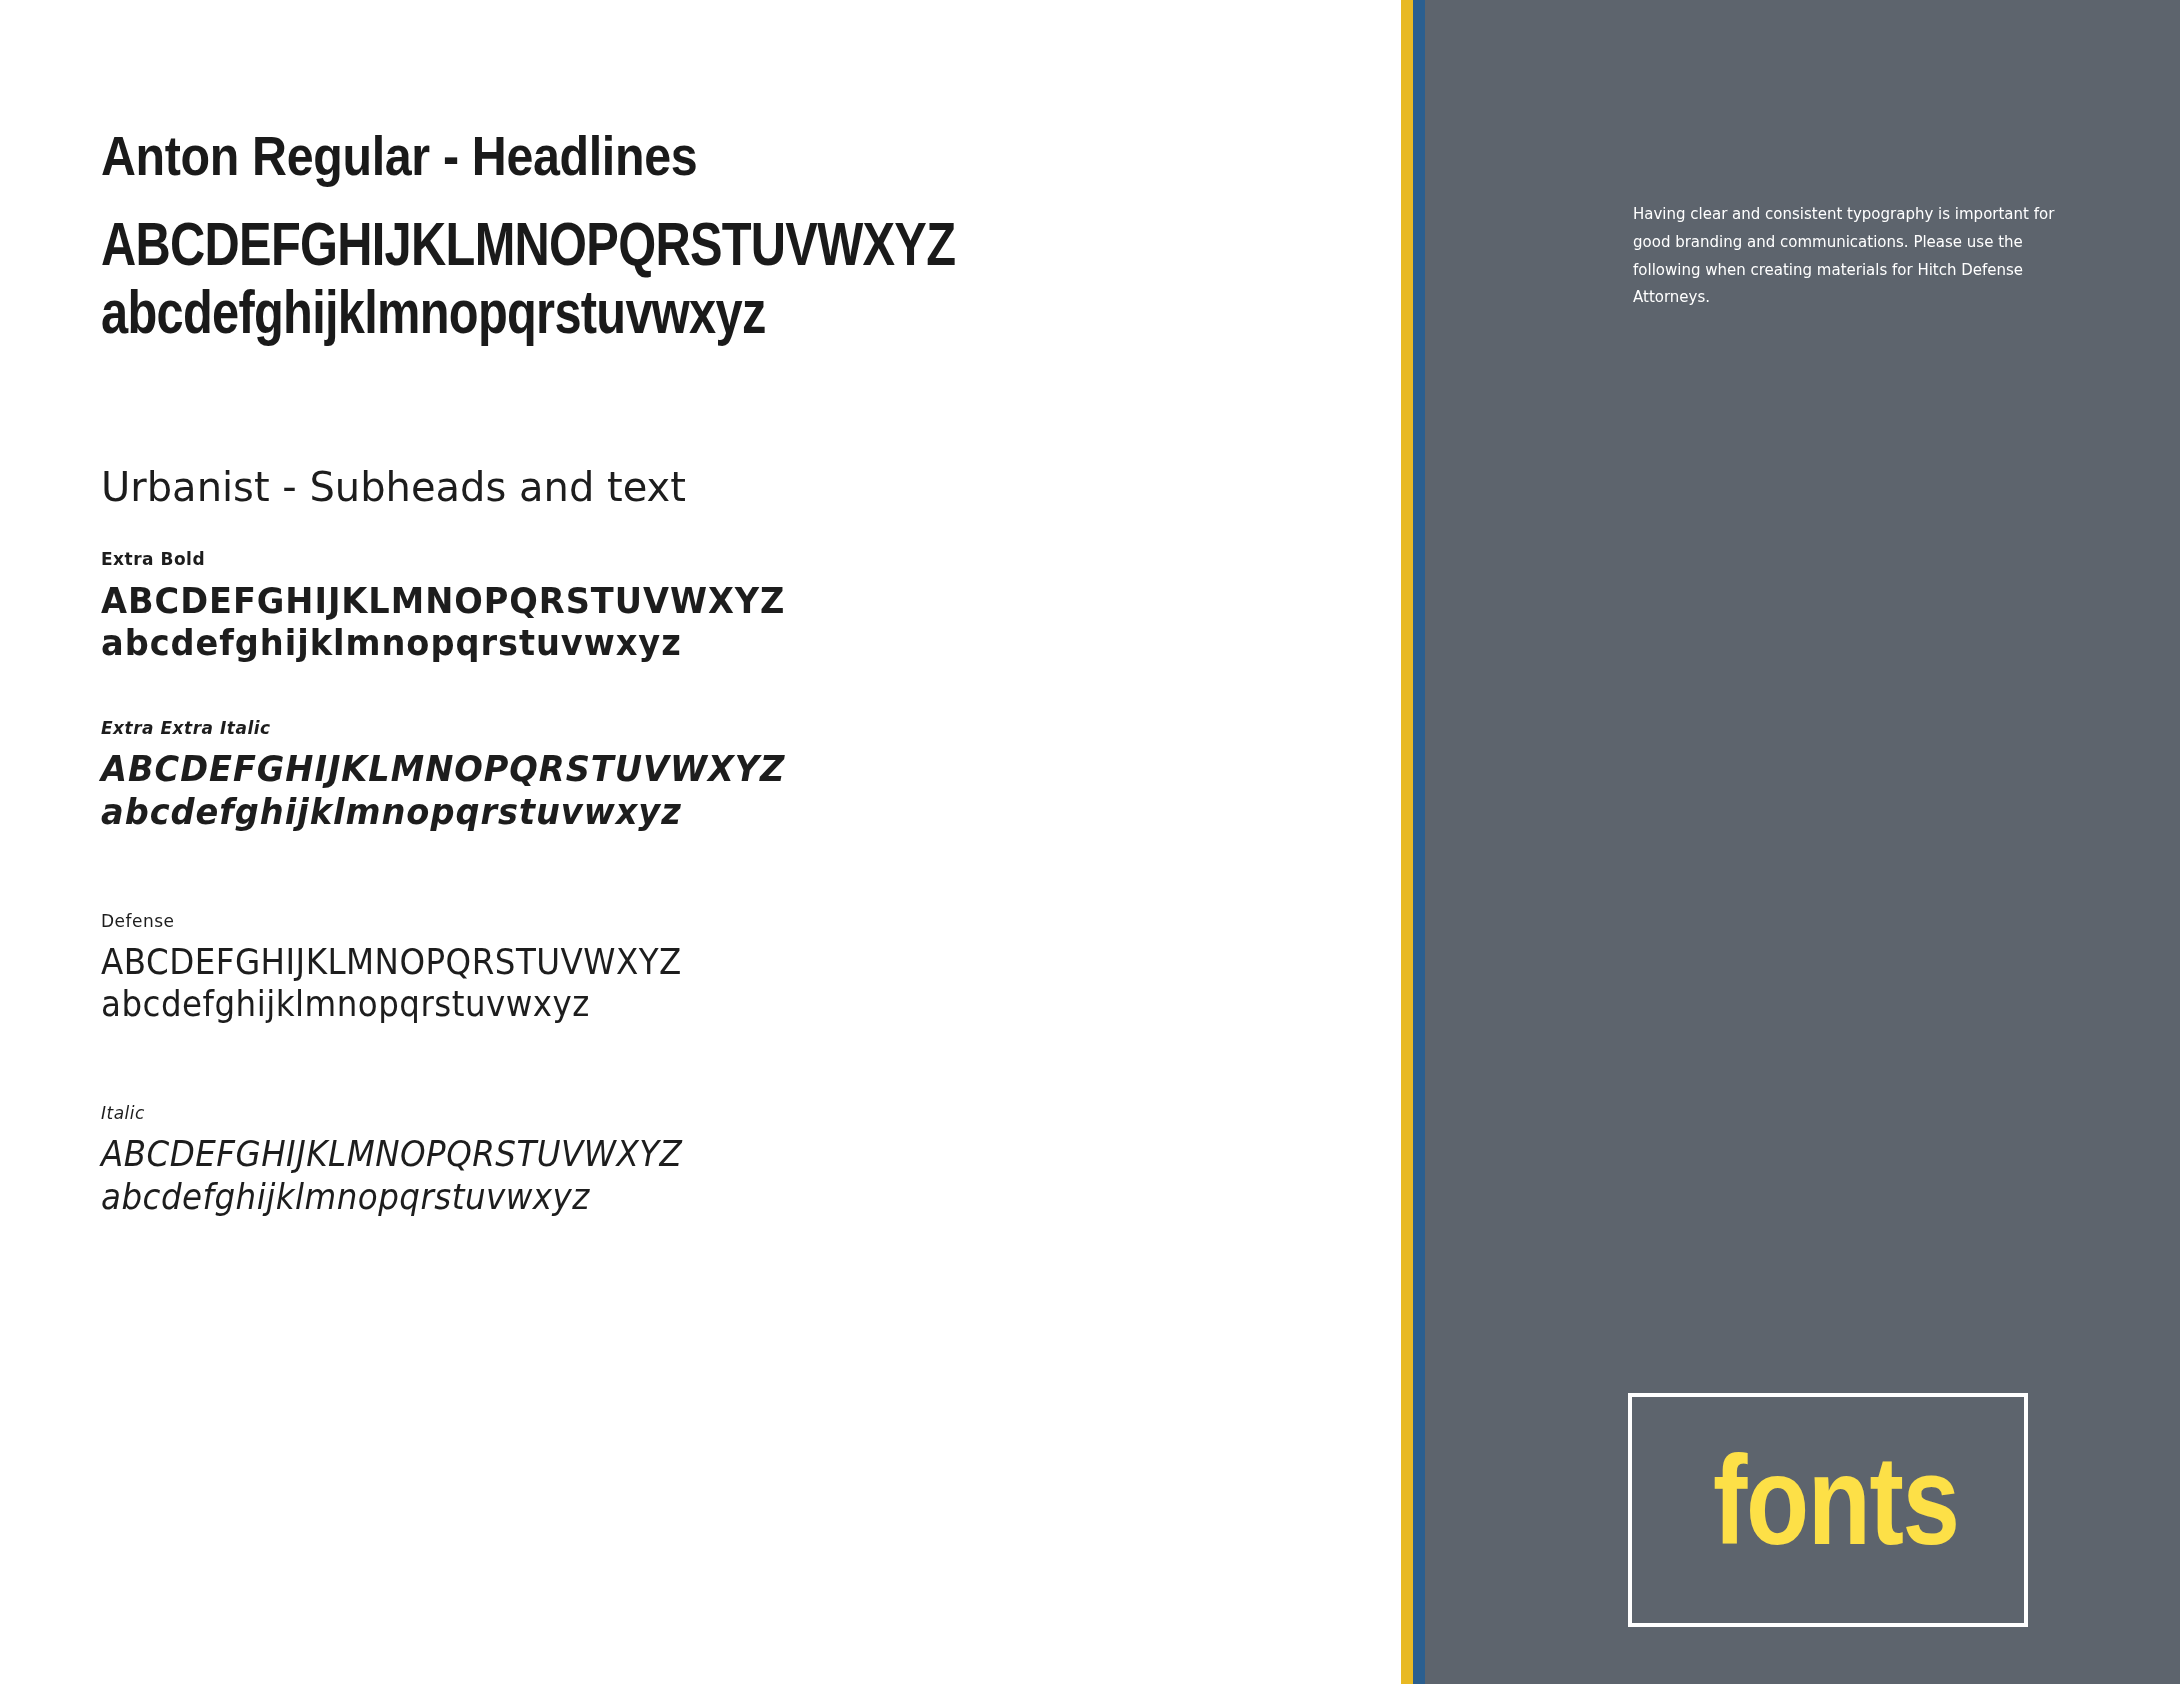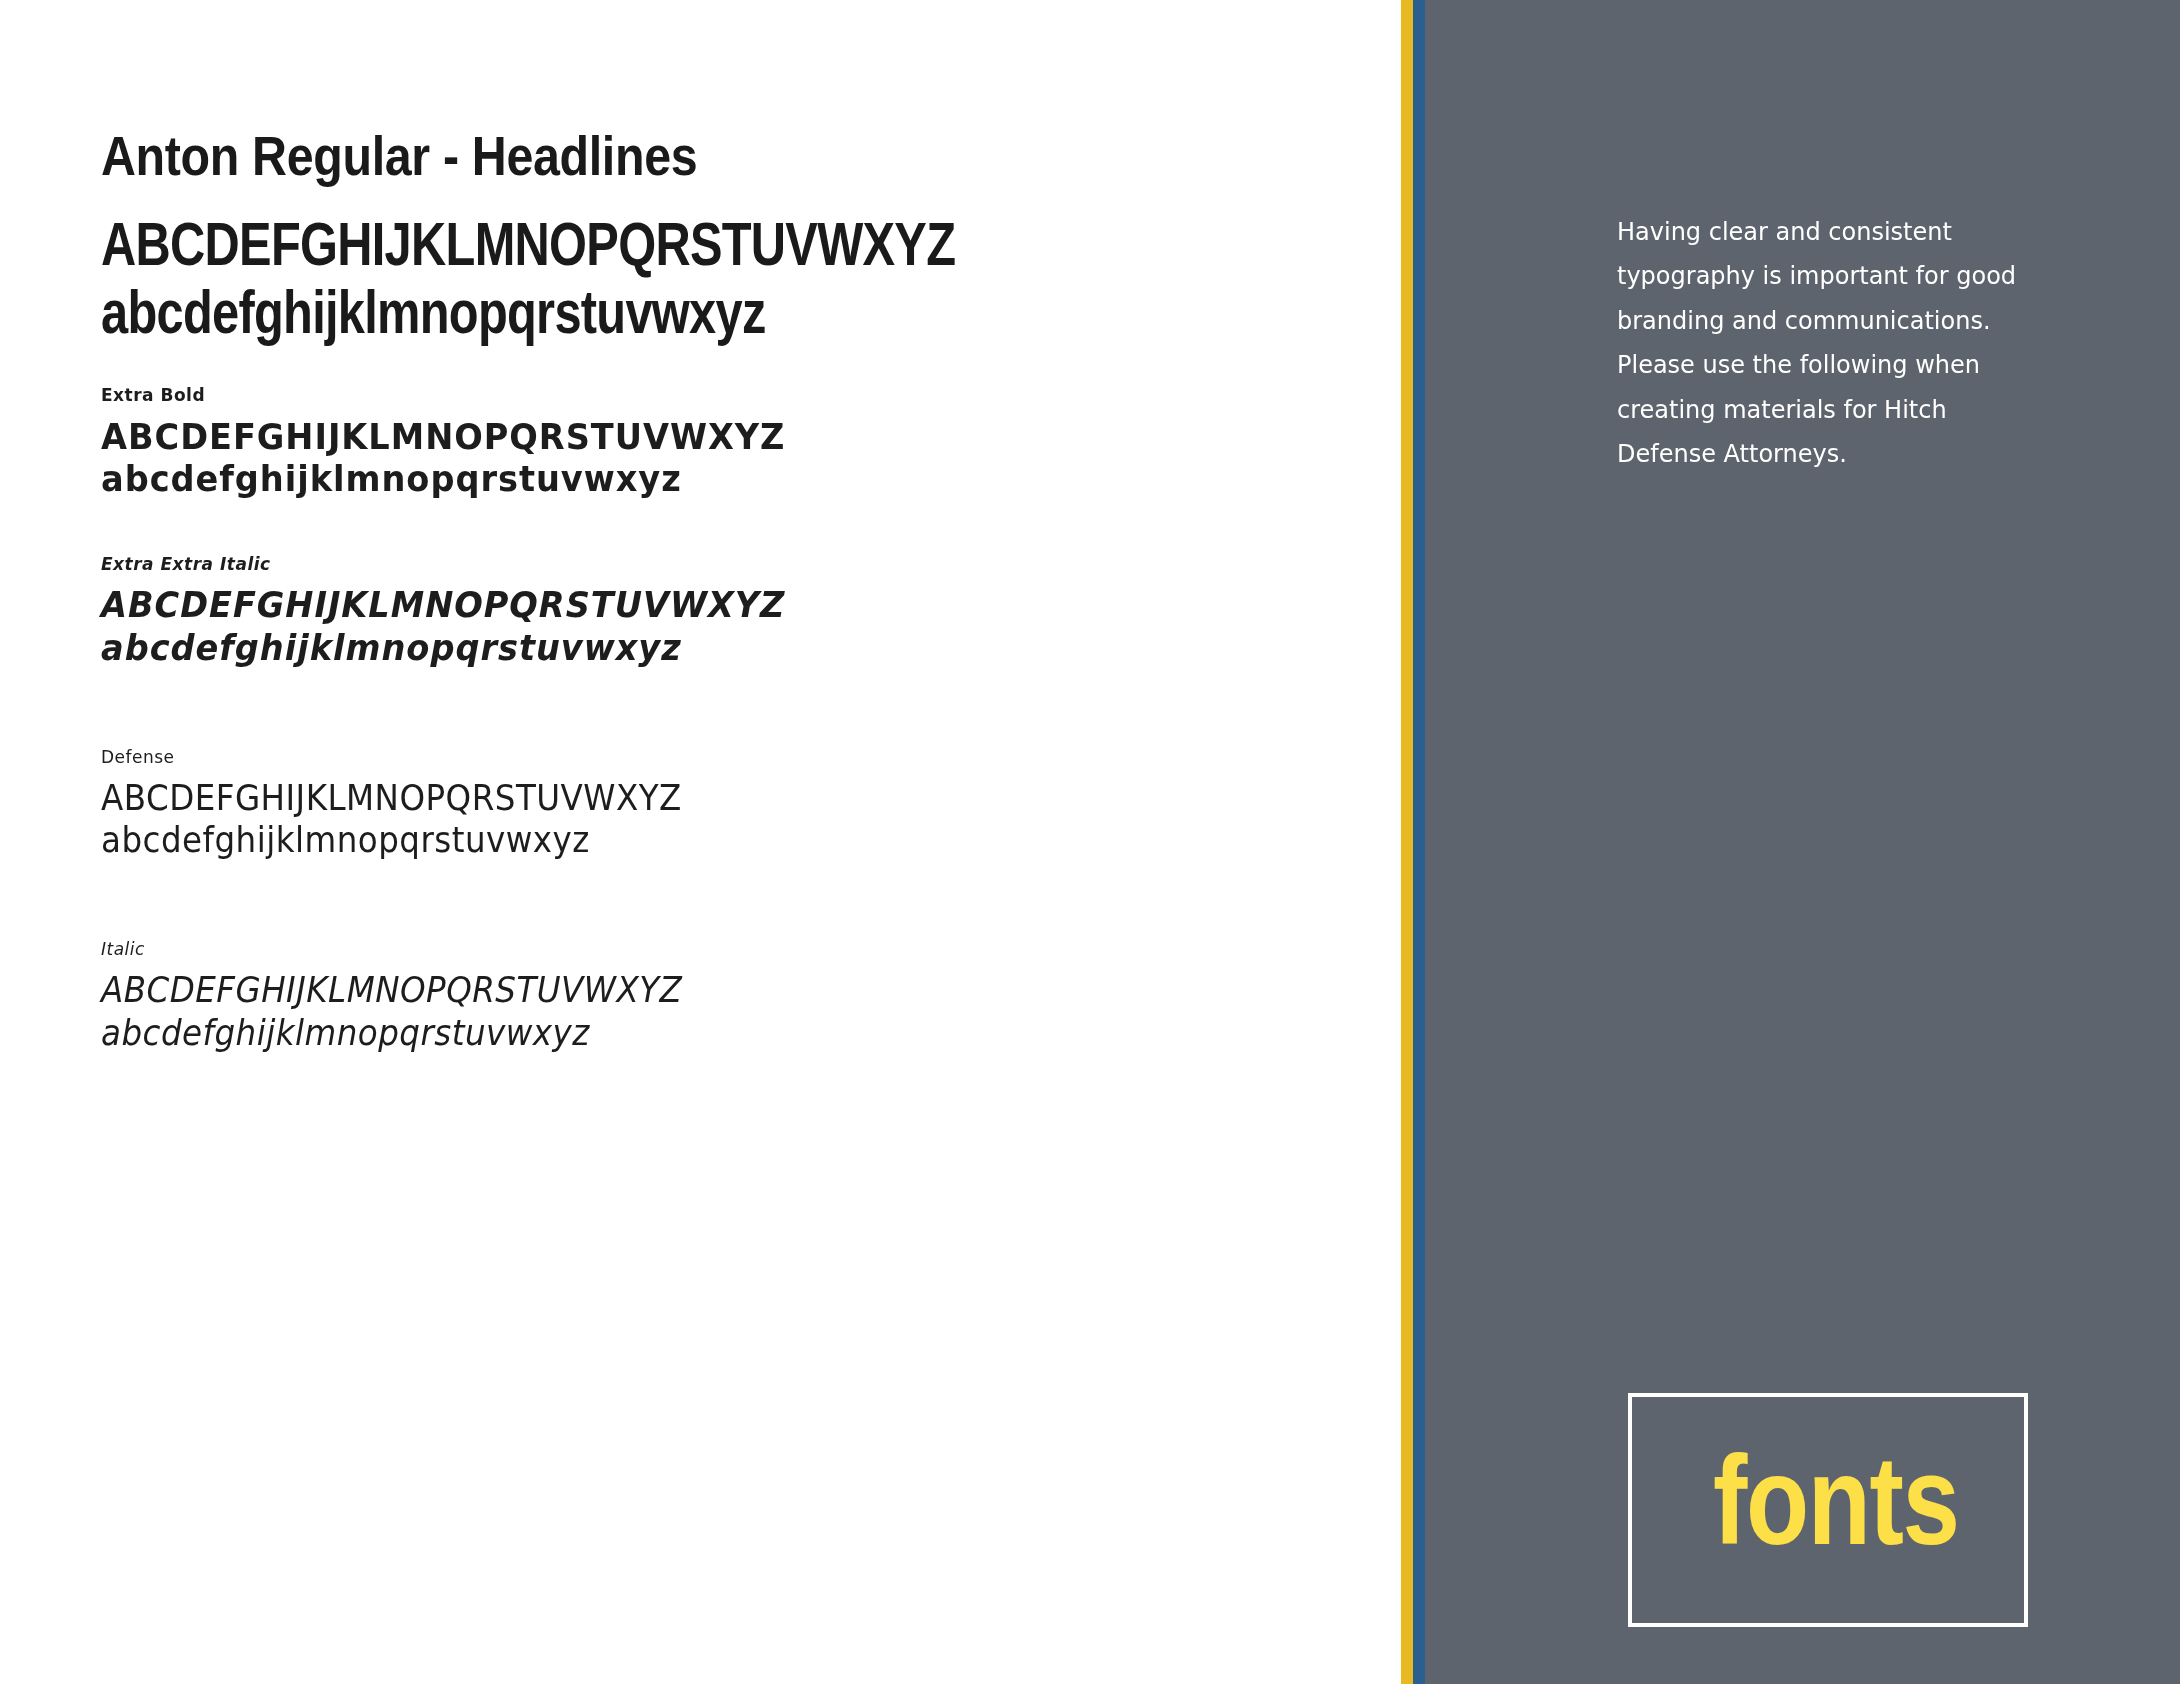--- a/index.html
+++ b/index.html
@@ -136,26 +136,26 @@
   
   .right-panel {
     position: relative;
     flex: 1 1 auto;
     height: 1685px;
     background: #5d646d;
   }
 
   .intro-text {
     position: absolute;
-    left: 192px;
+    left: 208px;
     top: 186px;
     width: 434px;
     color: #ffffff;
     font-family: "DejaVu Sans", sans-serif;
-    font-size: 24px;
+    font-size: 15px;
     line-height: 1.85;
   }
 
   .fonts-box {
     position: absolute;
     left: 203px;
     top: 1393px;
     width: 400px;
     height: 234px;
     border: 4.3px solid #ffffff;
@@ -187,20 +187,21 @@
 
   <div class="left-panel">
 
     <h1 class="anton-title">Anton Regular - Headlines</h1>
 
     <div class="anton-alpha">
       <span class="row">ABCDEFGHIJKLMNOPQRSTUVWXYZ</span>
       <span class="row">abcdefghijklmnopqrstuvwxyz</span>
     </div>
 
+    <h2 class="urbanist-title">Urbanist - Subheads and text</h2>
 
     <div class="weight-block">
       <div class="weight-label bold">Extra Bold</div>
       <div class="sample xbold">
         <span class="row">ABCDEFGHIJKLMNOPQRSTUVWXYZ</span>
         <span class="row">abcdefghijklmnopqrstuvwxyz</span>
       </div>
     </div>
 
     <div class="weight-block gap-lg">

